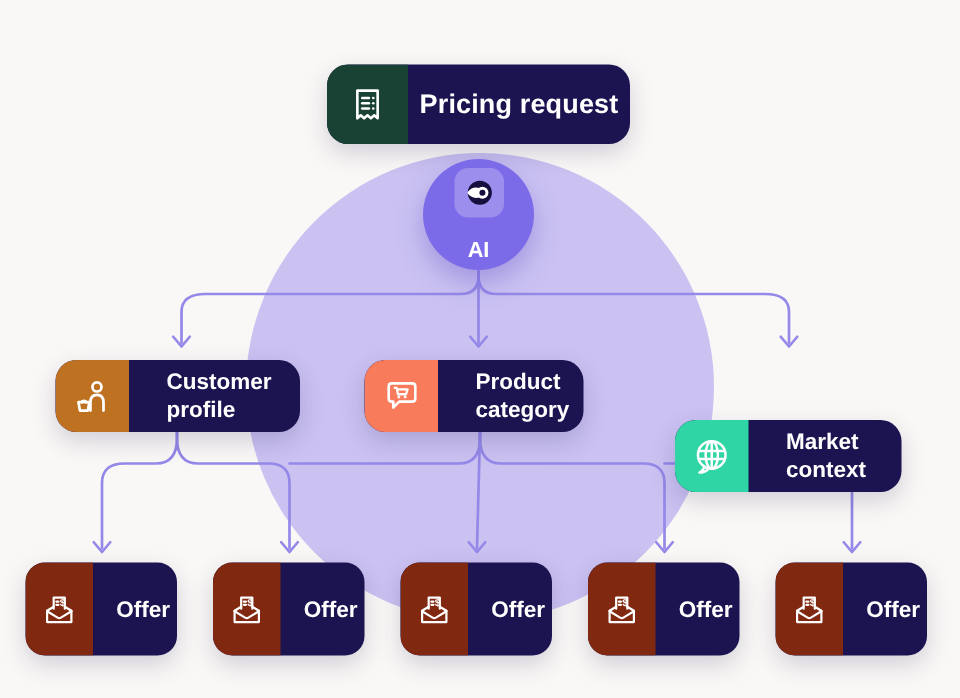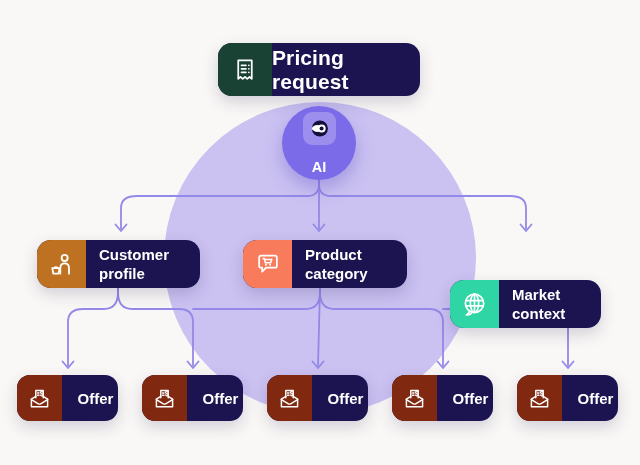--- a/index.html
+++ b/index.html
@@ -20,48 +20,48 @@
     background:#1B1450;border-radius:14px;overflow:hidden;
     box-shadow:0 6px 16px rgba(27,20,80,.18);color:#FFFFFF;
   }
   .iconbox{flex:0 0 auto;display:flex;align-items:center;justify-content:center;}
   .iconbox svg{display:block;}
 
   
   #node-pricing{left:218px;top:43px;width:202px;height:53px;}
   #node-pricing .iconbox{width:54px;background:#1A4234;}
   #node-pricing .lbl{flex:1;display:flex;align-items:center;justify-content:center;
-    font-size:21px;font-weight:700;letter-spacing:.1px;}
+    font-size:18px;font-weight:700;letter-spacing:.1px;}
 
   
   #node-ai{
     left:282px;top:106px;width:74px;height:74px;border-radius:50%;
     background:#7C6BE8;box-shadow:0 8px 18px rgba(87,70,190,.35);
     display:flex;flex-direction:column;align-items:center;justify-content:center;gap:15px;
     overflow:hidden;
   }
   #node-ai .ai-iconbox{width:33px;height:33px;border-radius:9px;background:rgba(255,255,255,.24);
     display:flex;align-items:center;justify-content:center;}
   #node-ai .lbl{font-size:14.5px;font-weight:700;line-height:15px;}
 
   
   .mid{top:240px;height:48px;}
   .mid .iconbox{width:49px;}
-  .mid .lbl{flex:1;display:flex;align-items:center;padding-left:13px;
+  .mid .lbl{flex:1;display:flex;align-items:center;padding-left:25px;
     font-size:15px;font-weight:700;line-height:19px;}
   .mid .lbl span{display:block;width:92px;}
   #node-customer{left:37px;width:163px;}
   #node-customer .iconbox{background:#BE7120;}
-  #node-product{left:243px;width:164px;justify-content:center;}
+  #node-product{left:243px;width:146px;}
   #node-product .iconbox{background:#F87C5B;}
   #node-market{left:450px;width:151px;margin-top:40px;}
   #node-market .iconbox{background:#2FD5A4;}
 
   
-  .offer{top:375px;height:46px;width:101px;border-radius:13px;gap:11px;}
+  .offer{top:375px;height:62px;width:101px;border-radius:13px;gap:11px;}
   .offer .iconbox{width:45px;background:#802910;}
   .offer .lbl{flex:1;display:flex;align-items:center;justify-content:center;
     font-size:15px;font-weight:700;}
   #offer-1{left:17px;} #offer-2{left:142px;} #offer-3{left:267px;}
   #offer-4{left:392px;} #offer-5{left:517px;}
 </style>
 </head>
 <body>
 
 <div class="bg-circle"></div>

